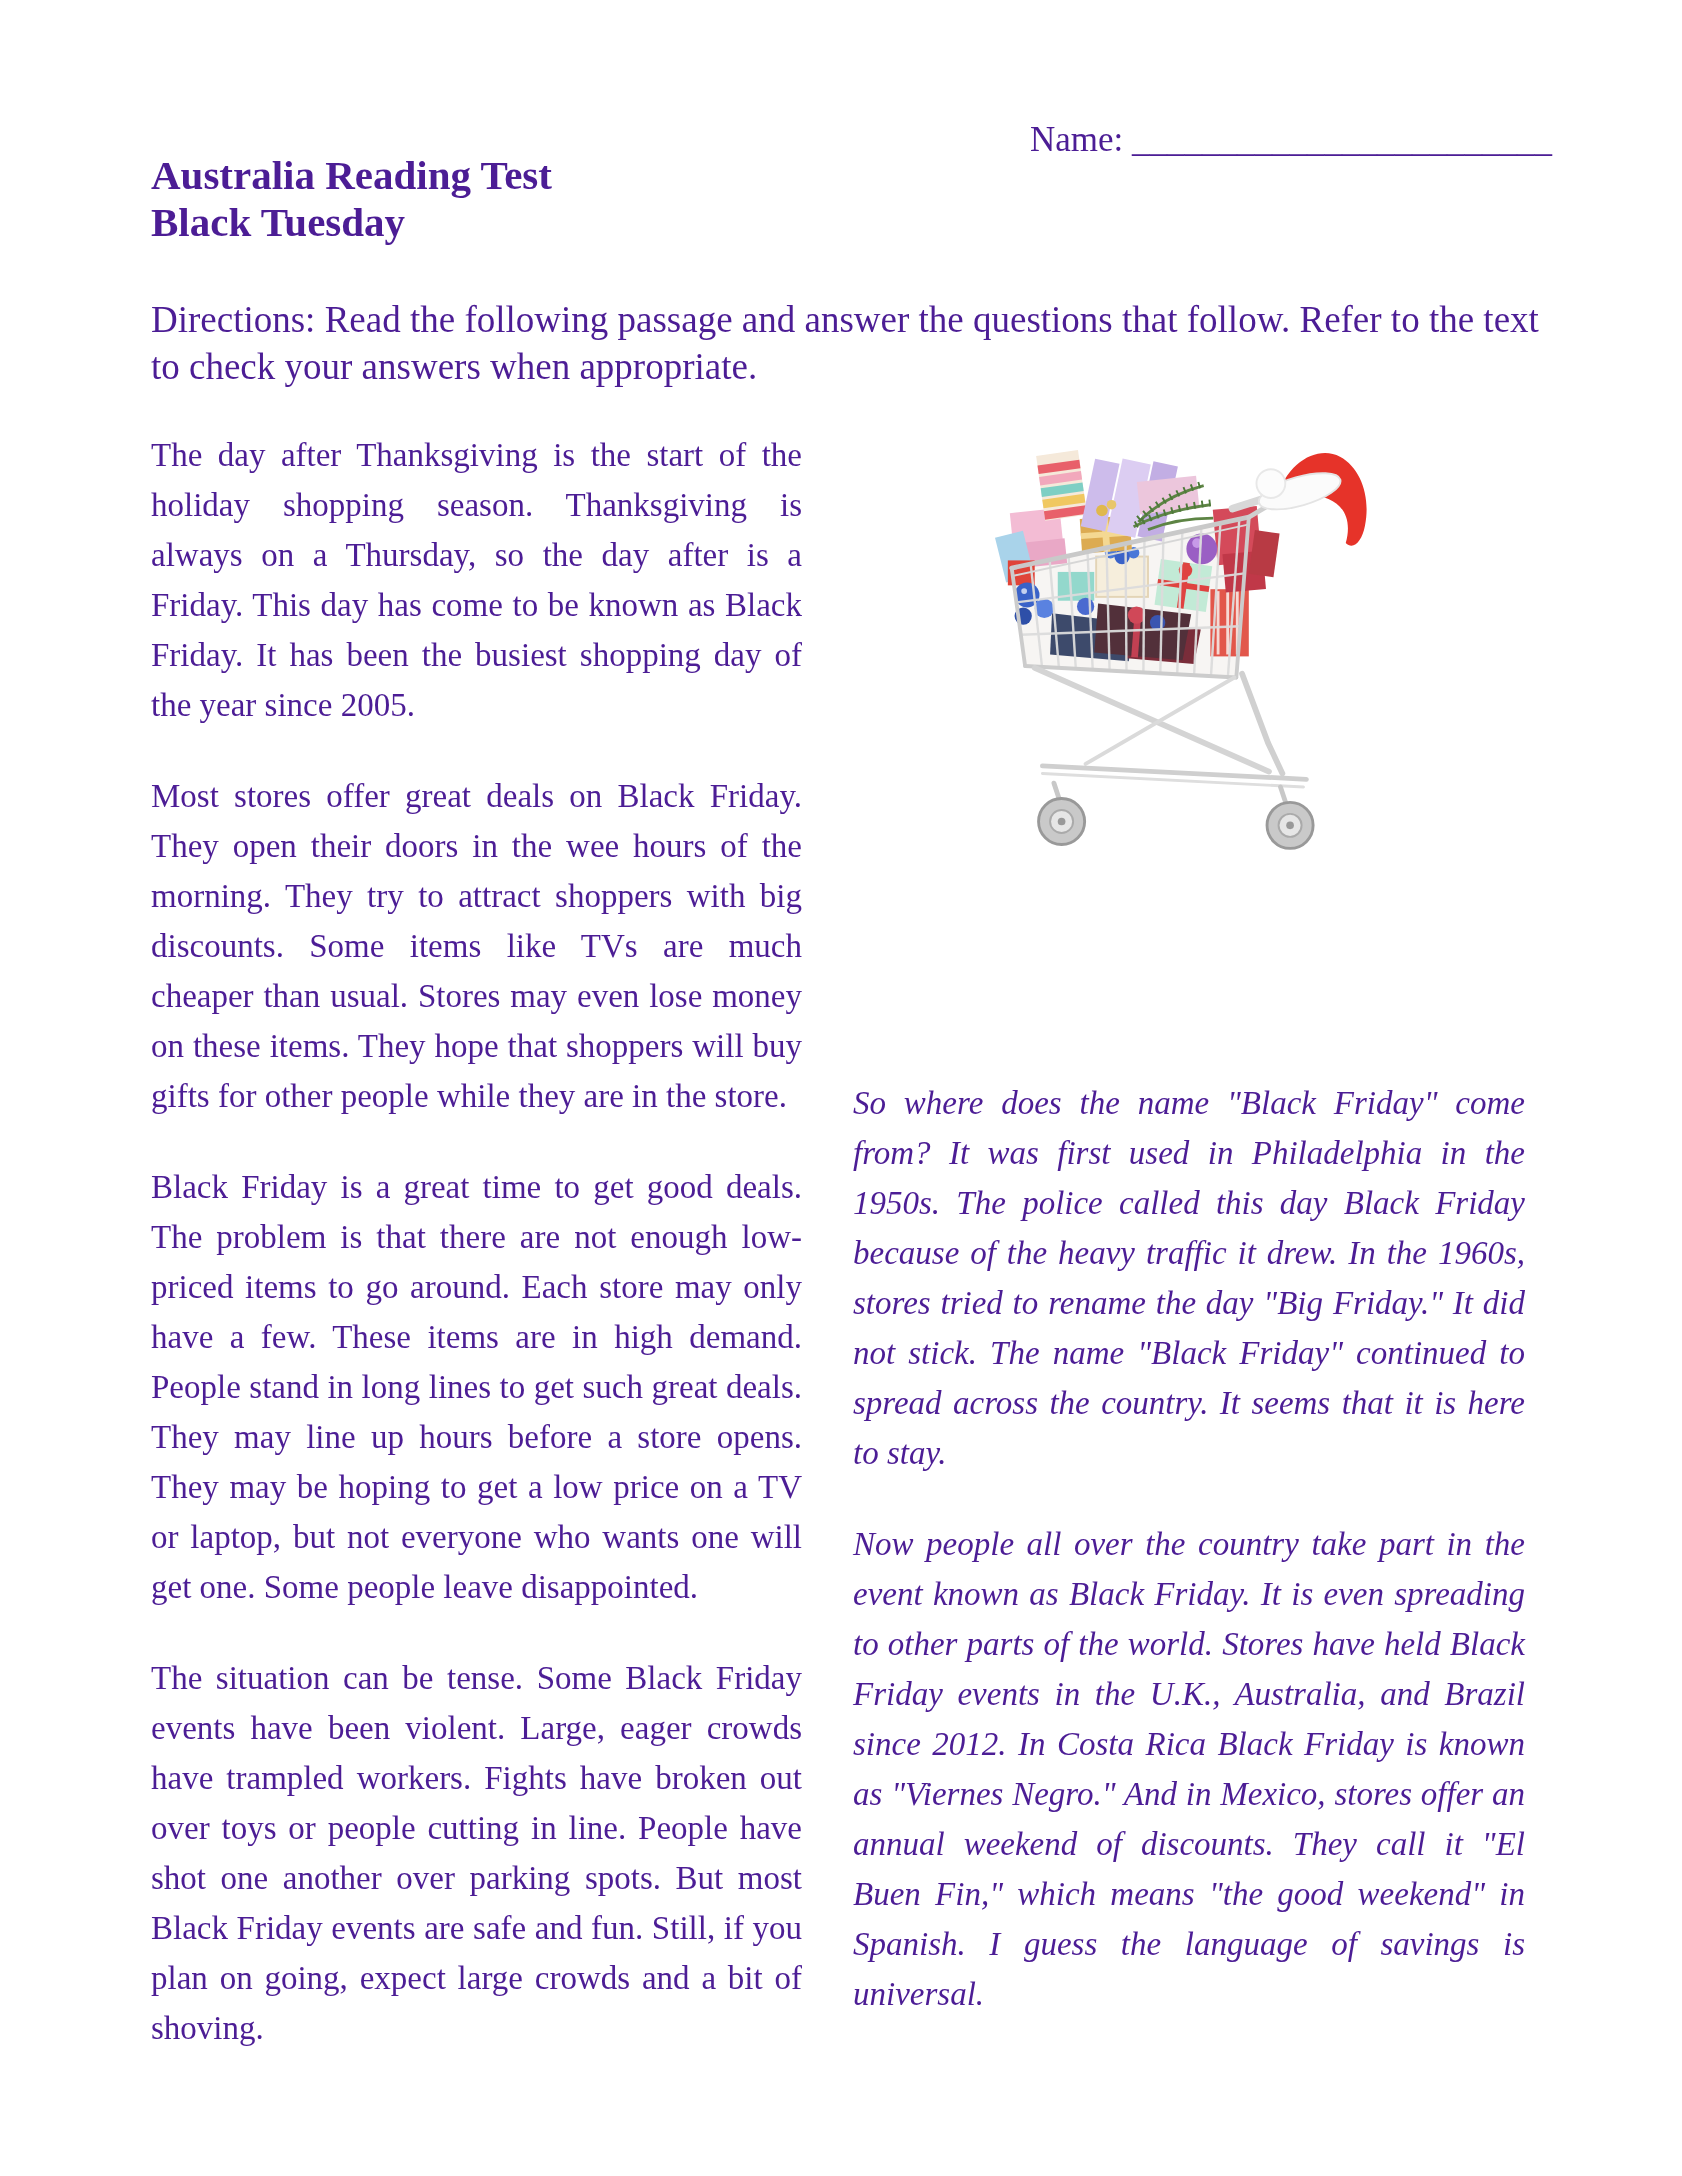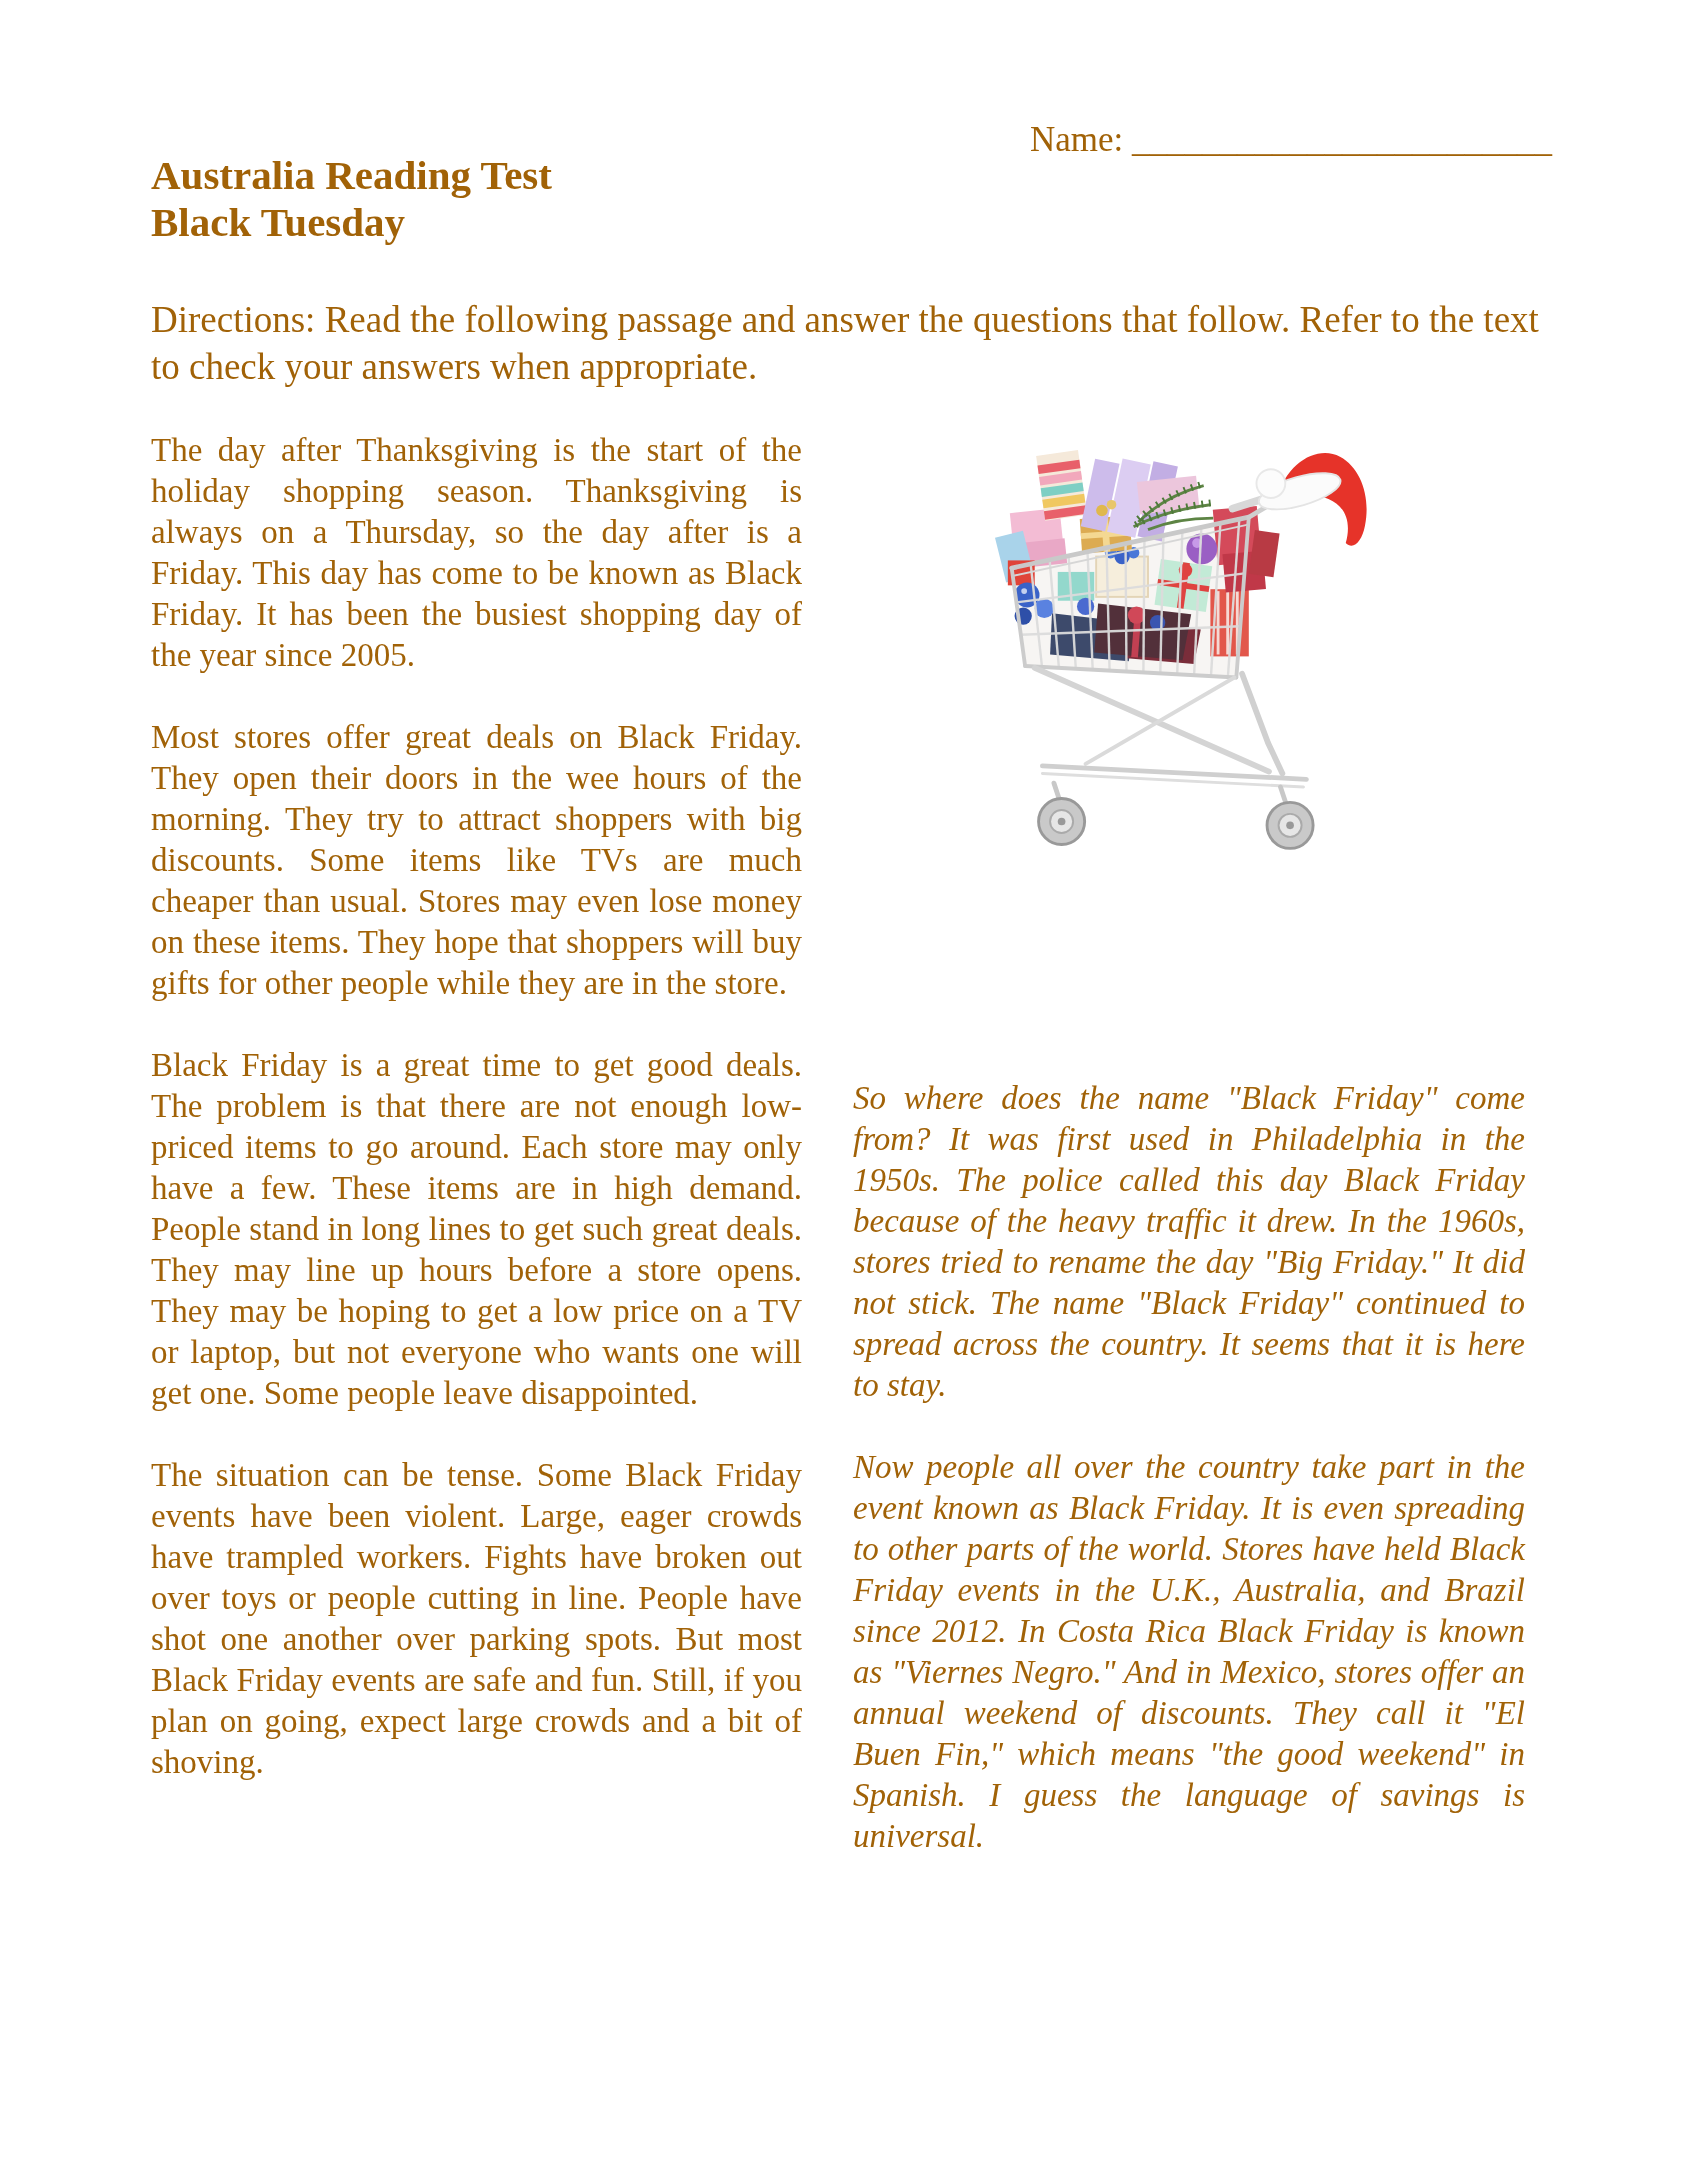--- a/index.html
+++ b/index.html
@@ -1,42 +1,42 @@
 <!DOCTYPE html>
 <html><head>
 <meta charset="utf-8">
 <style>
   html,body{margin:0;padding:0;background:#ffffff;}
   .page{
     position:relative;
     width:1682px;height:2177px;
     background:#ffffff;
     font-family:"Liberation Serif","DejaVu Serif",serif;
-    color:#a16207;
+    color:#4c1d95;
     overflow:hidden;
   }
   .abs{position:absolute;}
   .name-row{
     left:1030px;top:119px;
     font-size:35px;line-height:42px;
     white-space:nowrap;
   }
   .name-blank{letter-spacing:0px;}
   .doc-title{
     left:151px;top:152px;
     font-size:41px;font-weight:bold;
     line-height:47px;
   }
   .directions{
     left:151px;top:296px;width:1388px;
     font-size:37px;line-height:47px;
   }
   .directions b{font-weight:normal;}
   .col{
-    font-size:33px;line-height:41px;
+    font-size:33px;line-height:50px;
     text-align:justify;
   }
   .col p{margin:0 0 41px 0;}
   .col1{left:151px;top:430px;width:651px;}
   .col2{left:853px;top:1078px;width:672px;font-style:italic;}
   .art{left:994px;top:426px;width:476px;height:456px;}
   .art svg{display:block;width:476px;height:456px;}
 </style>
 </head>
 <body>

